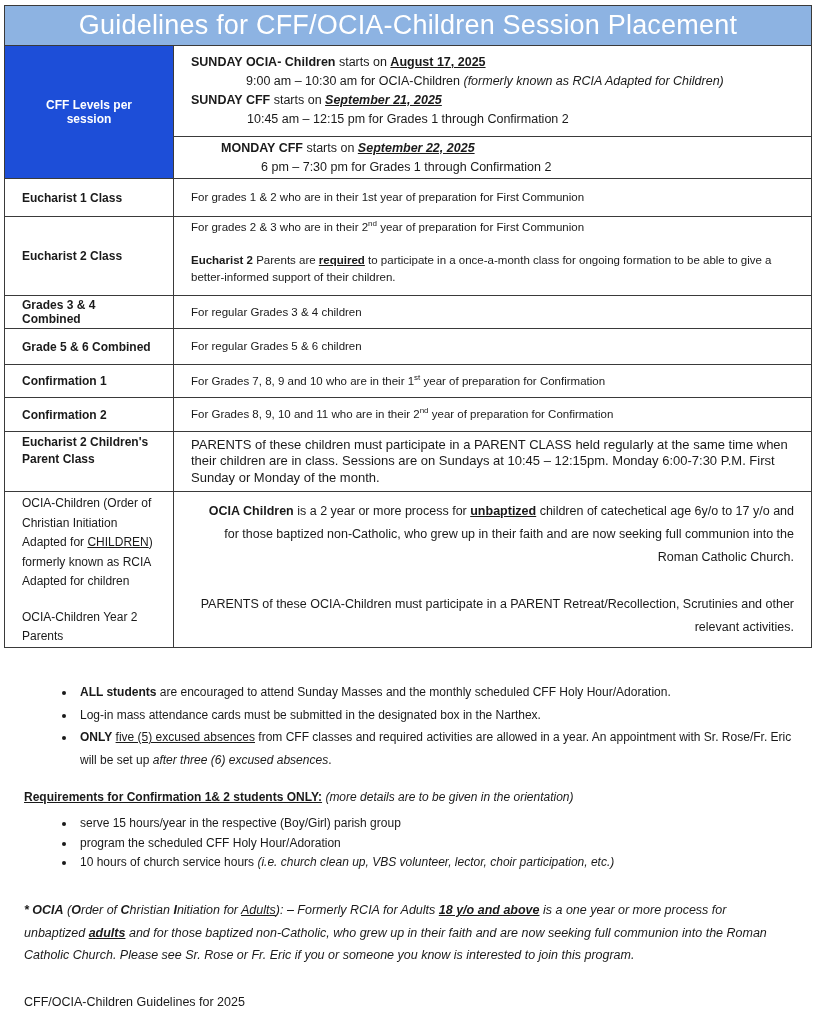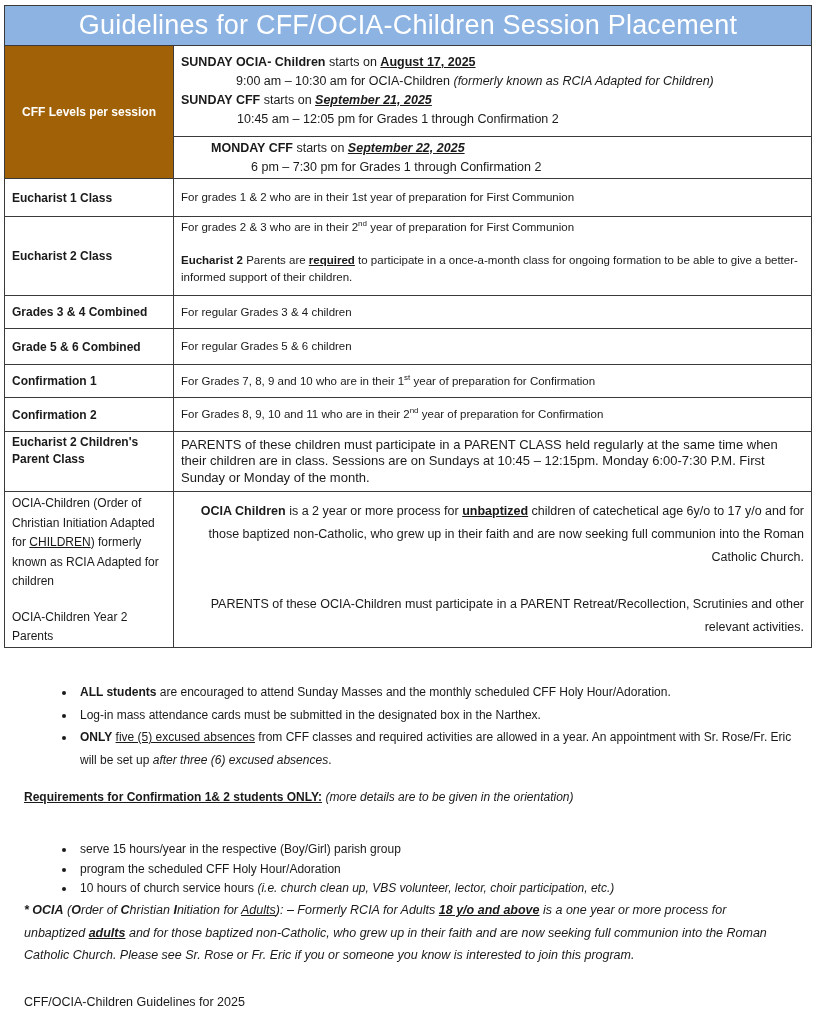--- a/index.html
+++ b/index.html
@@ -1,24 +1,24 @@
 <!DOCTYPE html>
 <html><head>
 <meta charset="utf-8">
 <style>
   html, body { margin: 0; padding: 0; background: #ffffff; }
   body { width: 815px; height: 1024px; position: relative; overflow: hidden;
          font-family: "Liberation Sans", "DejaVu Sans", sans-serif; color: #1a1a1a; }
   .page-table { position: absolute; left: 4px; top: 5px; width: 808px;
                 border-collapse: collapse; table-layout: fixed; }
-  .page-table td { border: 1px solid #3a3a3a; vertical-align: middle; padding: 0 7px; }
+  .page-table td { border: 1px solid #3a3a3a; vertical-align: middle; padding: 0 17px; }
   .title-cell { background: #8db3e2; color: #ffffff; text-align: center;
                 font-size: 27px; height: 39px; padding: 0; letter-spacing: 0.2px; }
   .col-left { width: 155px; }
-  .level-cell { background: #a16207; color: #ffffff; font-weight: bold;
+  .level-cell { background: #1d4ed8; color: #ffffff; font-weight: bold;
                 font-size: 12px; text-align: center; }
   .left { font-size: 12px; font-weight: bold; }
   .right { font-size: 11.5px; line-height: 17px; }
   .sess { font-size: 12.5px; line-height: 19px; }
   .sess .ind1 { padding-left: 55px; }
   .sess .ind2 { padding-left: 56px; }
   .sess .ind3 { padding-left: 70px; }
   .sess .m { padding-left: 30px; }
   .u { text-decoration: underline; }
   .b { font-weight: bold; }
@@ -44,21 +44,21 @@
   <tbody>
       <tr style="height:40px">
     <td colspan="2" class="title-cell">Guidelines for CFF/OCIA-Children Session Placement</td>
   </tr>
   <tr style="height:91px">
     <td rowspan="2" class="level-cell">CFF Levels per session</td>
     <td class="sess">
       <div><span class="b">SUNDAY OCIA- Children</span><span> starts on </span><span class="b u">August 17, 2025</span></div>
       <div class="ind1"><span>9:00 am – 10:30 am for OCIA-Children </span><span class="i">(formerly known as RCIA Adapted for Children)</span></div>
       <div><span class="b">SUNDAY CFF</span><span> starts on </span><span class="b i u">September 21, 2025</span></div>
-      <div class="ind2"><span>10:45 am – 12:05 pm for Grades 1 through Confirmation 2</span></div>
+      <div class="ind2"><span>10:45 am – 12:15 pm for Grades 1 through Confirmation 2</span></div>
     </td>
   </tr>
   <tr style="height:42px">
     <td class="sess">
       <div class="m"><span class="b">MONDAY CFF</span><span> starts on </span><span class="b i u">September 22, 2025</span></div>
       <div class="ind3"><span>6 pm – 7:30 pm for Grades 1 through Confirmation 2</span></div>
     </td>
   </tr>
   <tr style="height:38px">
     <td class="left">Eucharist 1 Class</td>
@@ -109,21 +109,21 @@
     <li><span class="b">ALL students</span><span> are encouraged to attend Sunday Masses and the monthly scheduled CFF Holy Hour/Adoration.</span></li>
     <li><span>Log-in mass attendance cards must be submitted in the designated box in the Narthex.</span></li>
     <li><span class="b">ONLY</span> <span class="u">five (5) excused absences</span><span> from CFF classes and required activities are allowed in a year. An appointment with Sr. Rose/Fr. Eric will be set up </span><span class="i">after three (6) excused absences</span><span>.</span></li>
   </ul>
 </div>
 
 <div class="notes" style="top:790px">
   <span class="b u">Requirements for Confirmation 1&amp; 2 students ONLY:</span><span class="i"> (more details are to be given in the orientation)</span>
 </div>
 
-<div class="notes" style="top:840px;line-height:19.5px">
+<div class="notes" style="top:814px;line-height:19.5px">
   <ul class="bul">
     <li>serve 15 hours/year in the respective (Boy/Girl) parish group</li>
     <li>program the scheduled CFF Holy Hour/Adoration</li>
     <li><span>10 hours of church service hours </span><span class="i">(i.e. church clean up, VBS volunteer, lector, choir participation, etc.)</span></li>
   </ul>
 </div>
 
 <div class="ocia-note">
   <span class="b">* OCIA</span><span> (</span><span class="b">O</span><span>rder of </span><span class="b">C</span><span>hristian </span><span class="b">I</span><span>nitiation for </span><span class="u">Adults</span><span>): – Formerly RCIA for Adults </span><span class="b u">18 y/o and above</span><span> is a one year or more process for unbaptized </span><span class="b u">adults</span><span> and for those baptized non-Catholic, who grew up in their faith and are now seeking full communion into the Roman Catholic Church.  Please see Sr. Rose or Fr. Eric if you or someone you know is interested to join this program.</span>
 </div>

